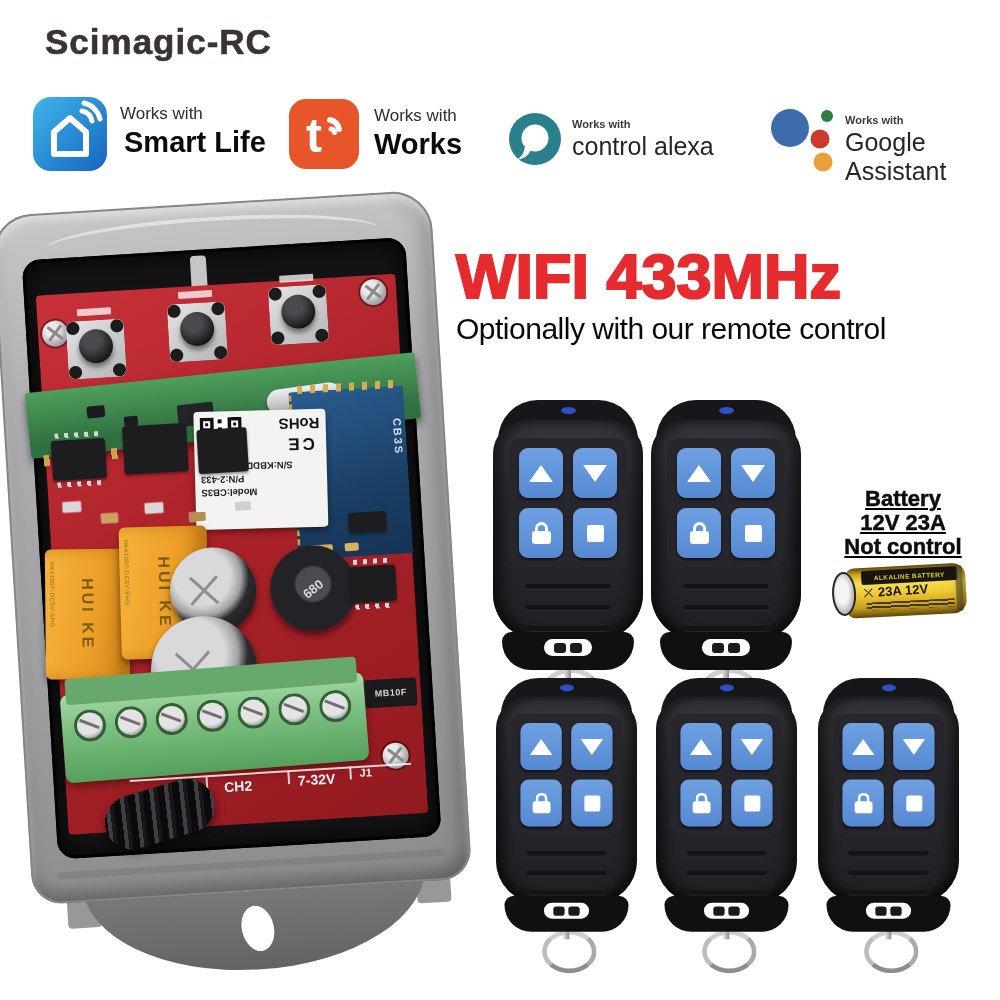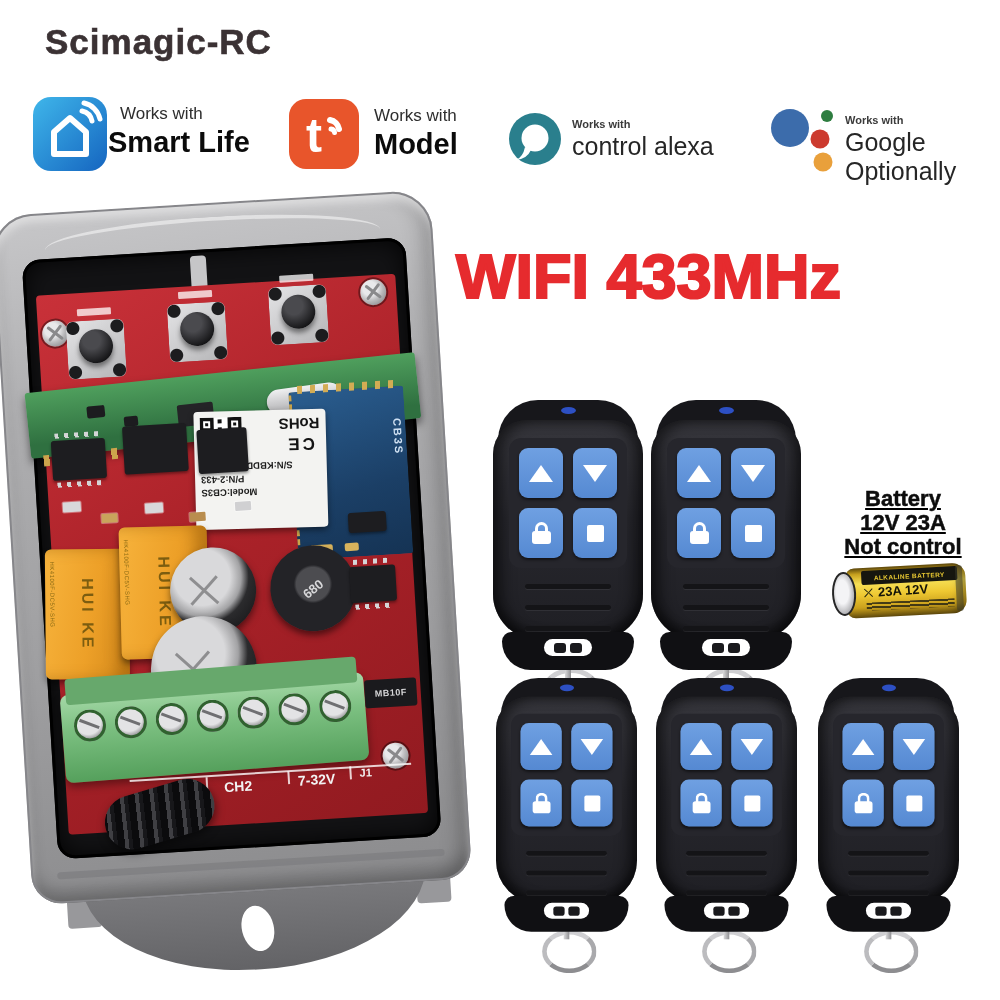--- a/index.html
+++ b/index.html
@@ -139,50 +139,51 @@
       <stop offset="0" stop-color="#3fb6ea"></stop>
           <stop offset="1" stop-color="#1565c0"></stop>
         </linearGradient>
       </defs>
     <rect x="1" y="1" width="74" height="74" rx="18" fill="url(#slg)"></rect>
     <path d="M22 58 V36 L38 22 L54 36 V58 Z" fill="none" stroke="#fff" stroke-width="6" stroke-linejoin="round"></path>
     <path d="M50 15 a13 13 0 0 1 10 10" fill="none" stroke="#fff" stroke-width="5" stroke-linecap="round"></path>
     <path d="M52 7 a21 21 0 0 1 16 16" fill="none" stroke="#fff" stroke-width="5" stroke-linecap="round"></path>
   </svg>
   <span class="ww-lg" style="left:120px;top:104px">Works with</span>
-  <span class="bn-lg" style="left:108px;top:126px">Smart Life</span>
+  <span class="bn-lg" style="left:124px;top:126px">Smart Life</span>
 
   <svg class="badge-icon" style="left:288px;top:98px" width="72" height="72" viewBox="0 0 72 72">
     <rect x="1" y="1" width="70" height="70" rx="17" fill="#e8552b"></rect>
     <text x="18" y="54" font-family="Liberation Sans, sans-serif" font-size="48" font-weight="bold" fill="#fff">t</text>
     <path d="M42 22 a11 11 0 0 1 9 9" fill="none" stroke="#fff" stroke-width="6" stroke-linecap="round"></path>
     <path d="M43 31 a4 4 0 0 1 3.5 3.5" fill="none" stroke="#fff" stroke-width="5" stroke-linecap="round"></path>
   </svg>
   <span class="ww-lg" style="left:374px;top:106px">Works with</span>
-  <span class="bn-lg" style="left:374px;top:128px">Model</span>
+  <span class="bn-lg" style="left:374px;top:128px">Works</span>
 
   <svg class="badge-icon" style="left:508px;top:112px" width="54" height="54" viewBox="0 0 54 54">
     <circle cx="27" cy="27" r="26" fill="#2a7f8d"></circle>
     <circle cx="27" cy="26" r="13.5" fill="#fff"></circle>
     <path d="M17 35 Q15 45 8 48 Q19 47 23 38 Z" fill="#fff"></path>
   </svg>
   <span class="ww-sm" style="left:572px;top:118px">Works with</span>
   <span class="bn-sm" style="left:572px;top:132px">control alexa</span>
 
   <svg class="badge-icon" style="left:768px;top:106px" width="72" height="72" viewBox="0 0 72 72">
     <circle cx="22" cy="22" r="19" fill="#3c6cab"></circle>
     <circle cx="59" cy="10" r="6" fill="#2e7d40"></circle>
     <circle cx="52" cy="33" r="9.5" fill="#cc3a2e"></circle>
     <circle cx="55" cy="56" r="9.5" fill="#e9a03b"></circle>
   </svg>
   <span class="ww-sm" style="left:845px;top:114px">Works with</span>
-  <span class="bn-sm" style="left:845px;top:128px">Google Optionally</span>
+  <span class="bn-sm" style="left:845px;top:128px">Google Assistant</span>
 
   <div class="headline">
     <div class="hl-title">WIFI 433MHz</div>
+    <div class="hl-tag">Optionally with our remote control</div>
   </div>
 
   <div class="device">
     <div class="foot-tab" style="left:46px;top:664px"></div>
     <div class="foot-tab" style="left:396px;top:660px"></div>
     <div class="mount">
       <div class="mount-hole"></div>
     </div>
     <div class="case">
       <div class="case-ridge"></div>

